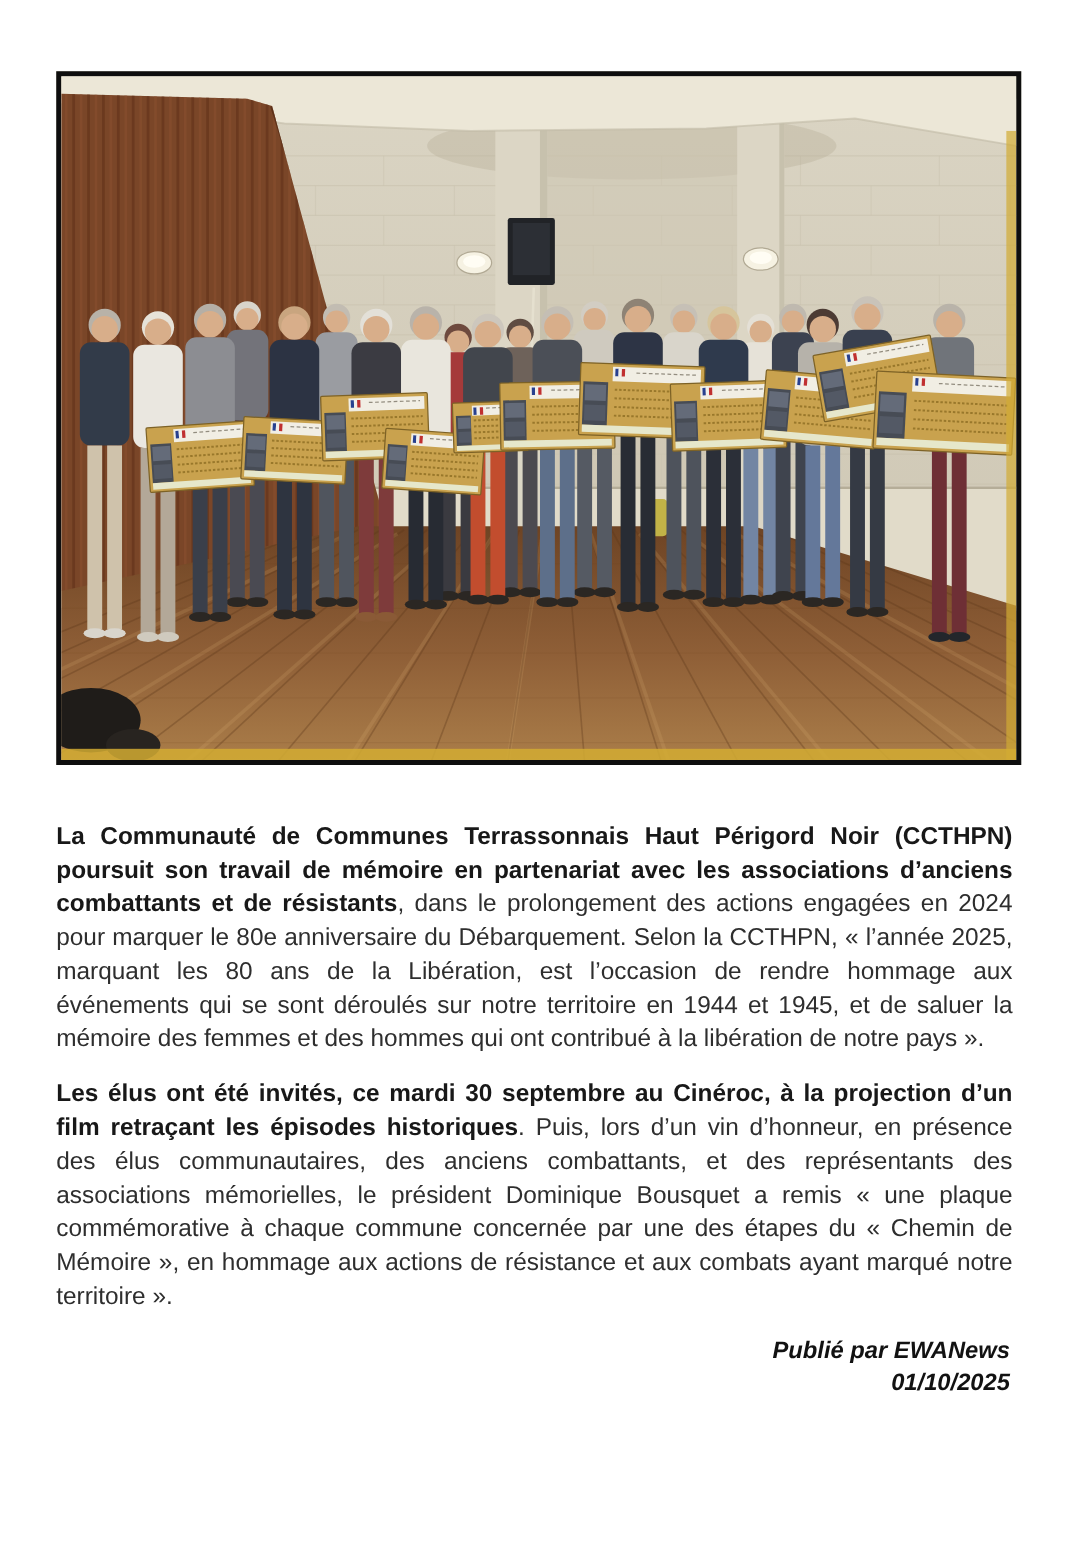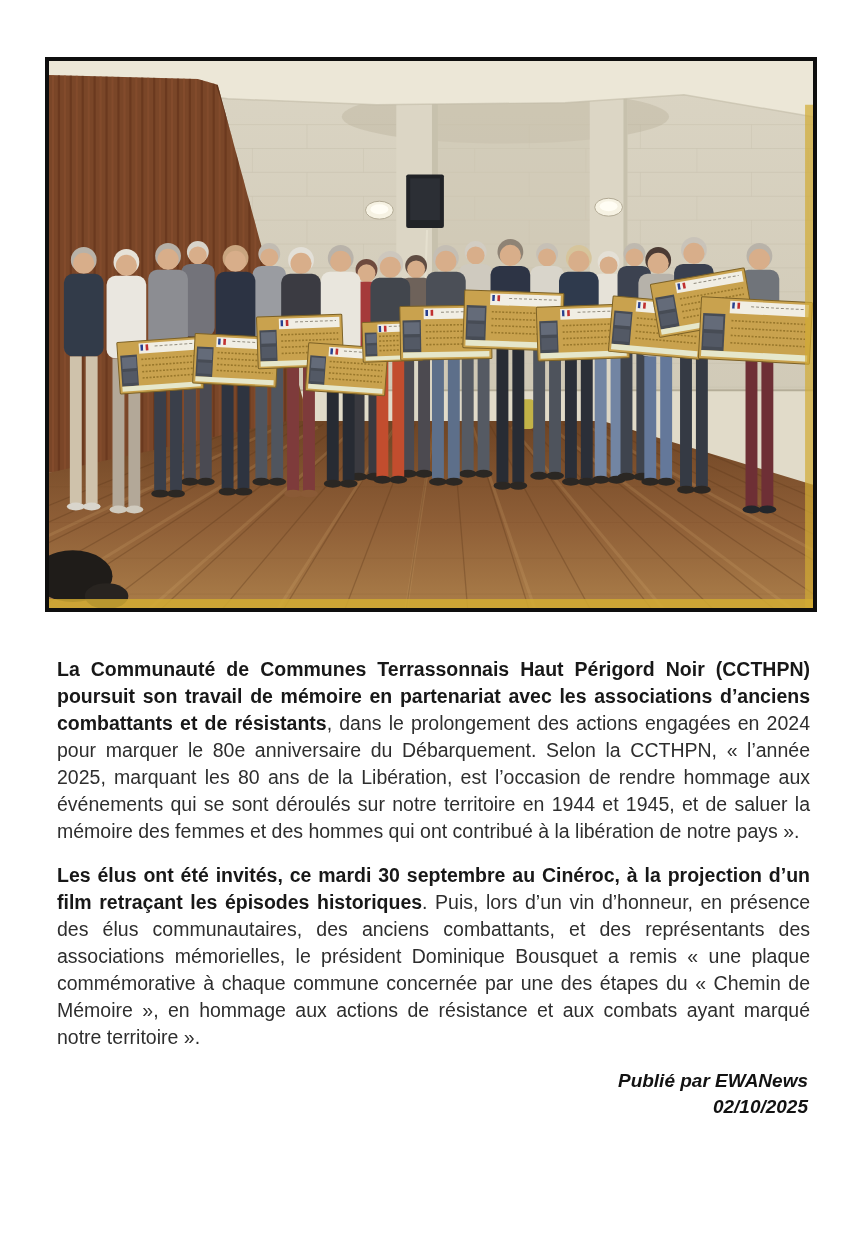--- a/index.html
+++ b/index.html
@@ -22,21 +22,21 @@
     width:772px;
     height:555px;
     box-sizing:border-box;
     border:4px solid #0e0e0e;
     background:#d7d1c0;
   }
   .photo-frame svg { display:block; width:764px; height:547px; }
 
   .body-text { margin-top:44px; }
   .body-text p {
-    margin:0 0 17px 12px;
+    margin:0 0 17px 0;
     font-size:19.5px;
     line-height:27px;
     text-align:justify;
     color:#2e2e2e;
   }
   .body-text p b { color:#181818; }
 
   .pub-footer {
     margin-top:6px;
     text-align:right;
@@ -650,16 +650,16 @@
     </svg>
   </figure>
 
   <div class="body-text">
     <p><b>La Communauté de Communes Terrassonnais Haut Périgord Noir (CCTHPN) poursuit son travail de mémoire en partenariat avec les associations d’anciens combattants et de résistants</b><span>, dans le prolongement des actions engagées en 2024 pour marquer le 80e anniversaire du Débarquement. Selon la CCTHPN, « l’année 2025, marquant les 80 ans de la Libération, est l’occasion de rendre hommage aux événements qui se sont déroulés sur notre territoire en 1944 et 1945, et de saluer la mémoire des femmes et des hommes qui ont contribué à la libération de notre pays ».</span></p>
     <p><b>Les élus ont été invités, ce mardi 30 septembre au Cinéroc, à la projection d’un film retraçant les épisodes historiques</b><span>. Puis, lors d’un vin d’honneur, en présence des élus communautaires, des anciens combattants, et des représentants des associations mémorielles, le président Dominique Bousquet a remis « une plaque commémorative à chaque commune concernée par une des étapes du « Chemin de Mémoire », en hommage aux actions de résistance et aux combats ayant marqué notre territoire ».</span></p>
   </div>
 
   <div class="pub-footer">
     <div>Publié par EWANews</div>
-    <div>02/10/2025</div>
+    <div>01/10/2025</div>
   </div>
 
 </div>
 
 </body></html>

